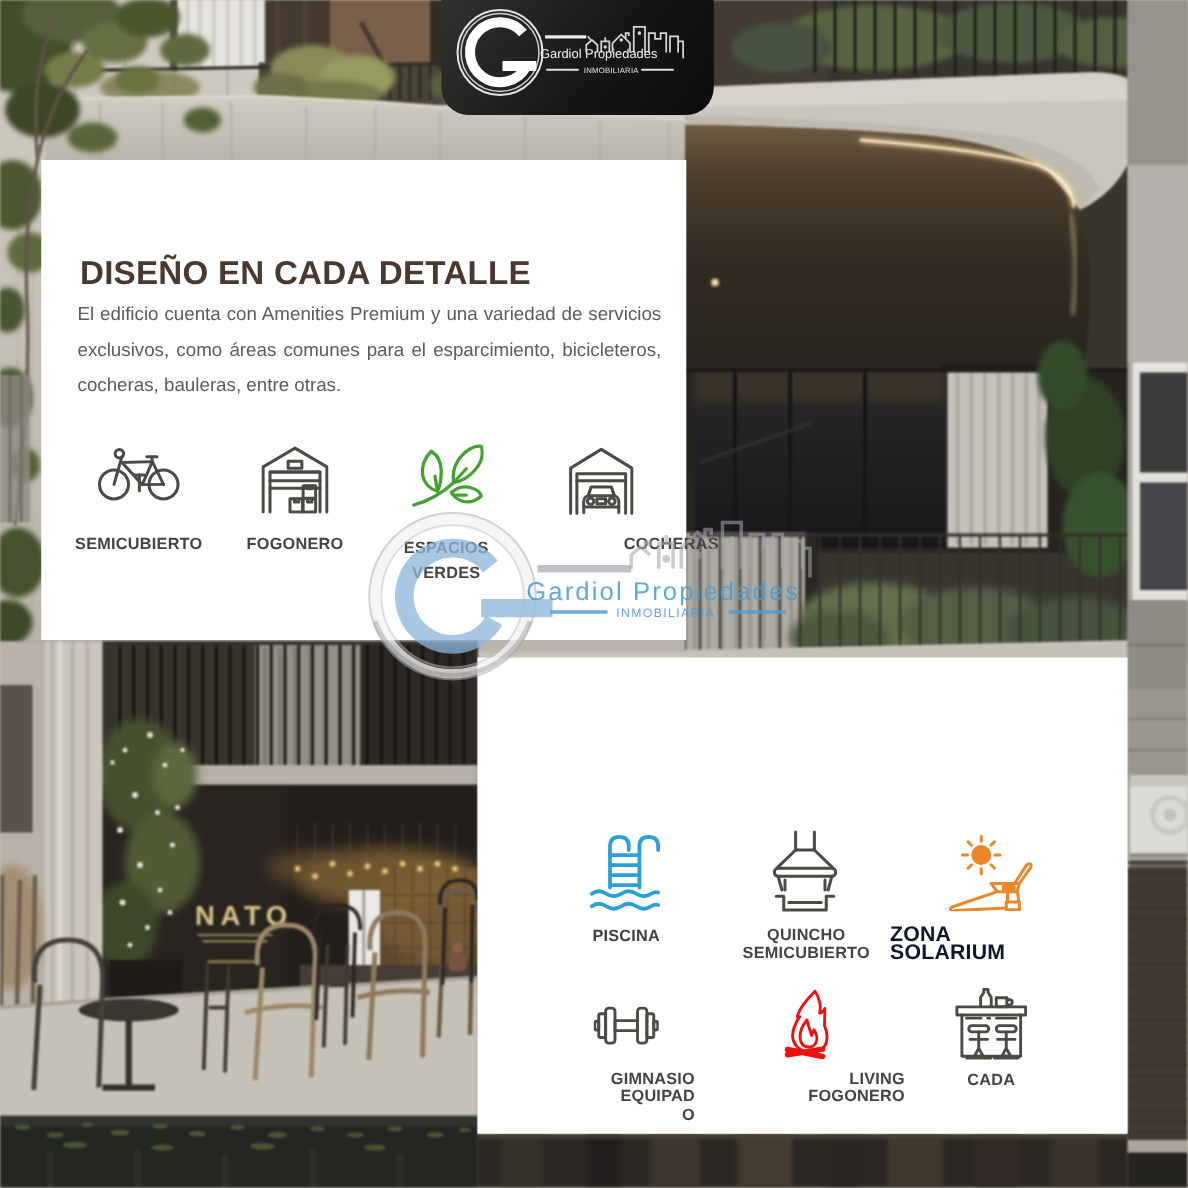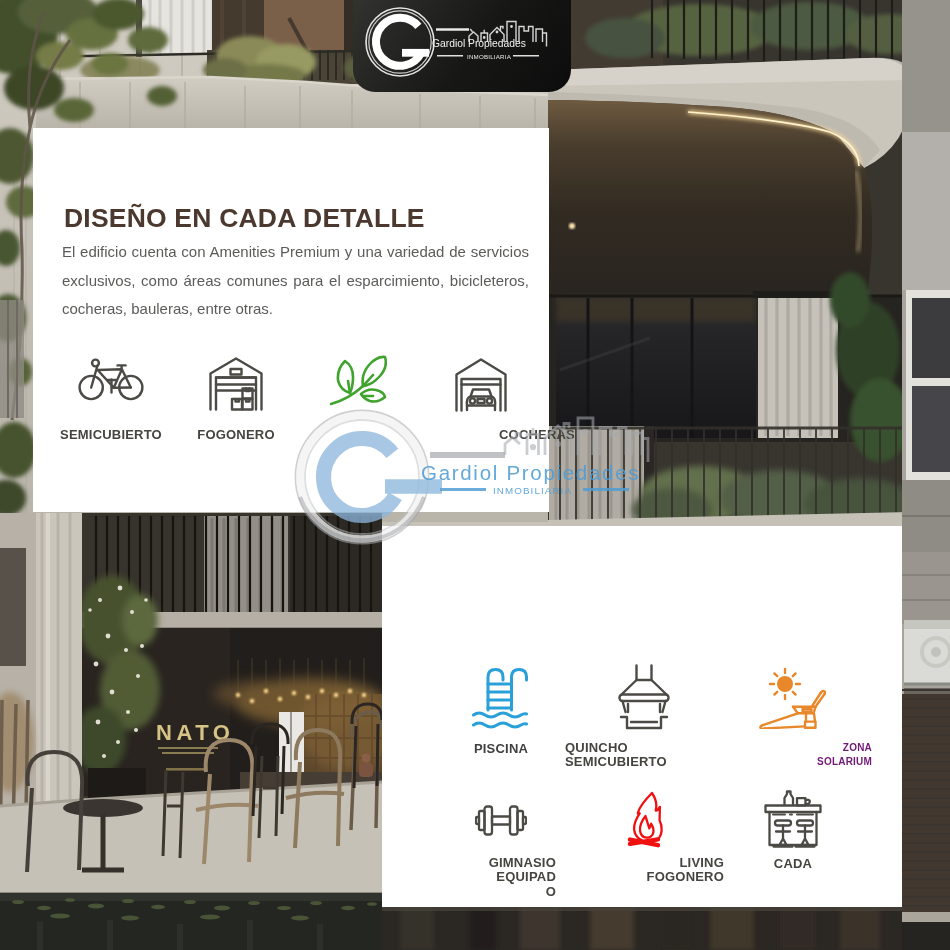--- a/index.html
+++ b/index.html
@@ -442,20 +442,21 @@
 <svg class="abs" style="left:327px;top:354px" width="60" height="54" viewBox="0 0 60 54" fill="none" stroke="#3fa32e" stroke-width="2.6" stroke-linecap="round" stroke-linejoin="round">
 <path d="M4,50 Q22,45 36,32"></path>
 <path d="M23,39 Q13,36 11,26 Q10,15 18,7 Q26,12 26,23 Q26,33 23,39 Z"></path>
 <path d="M23,39 L21,27"></path>
 <path d="M36,32 Q34,20 42,11 Q50,2 58,3 Q61,13 53,22 Q45,31 36,32 Z"></path>
 <path d="M36,32 L46,21"></path>
 <path d="M34,40 Q41,34 49,36 Q57,38 58,43 Q51,49 43,47 Q37,45 34,40 Z"></path>
 <path d="M36,42 H46"></path>
 </svg>
 
+<div class="abs" style="left:277px;top:428px;width:160px;text-align:center;font-size:13px;font-weight:bold;color:#45443f;letter-spacing:0.2px;line-height:19.5px">ESPACIOS<br>VERDES</div>
 
 <svg class="abs" style="left:455px;top:358px" width="52" height="54" viewBox="0 0 52 54" fill="none" stroke="#4b4a45" stroke-width="2.4" stroke-linecap="round" stroke-linejoin="round">
 <path d="M1.5,52.5 V16.5 L26,1.5 L50.5,16.5 V52.5"></path>
 <path d="M6.5,52.5 V21 H45.5 V52.5"></path>
 <path d="M6.5,26.5 H45.5"></path>
 <path d="M12,47.5 Q11,39 16,38.5 H36 Q41,39 40,47.5 Z"></path>
 <path d="M15.5,38.5 L18,31.5 H34 L36.5,38.5"></path>
 <circle cx="17.5" cy="43" r="2.6"></circle>
       <circle cx="34.5" cy="43" r="2.6"></circle>
 <rect x="22.5" y="41" width="7" height="4"></rect>
@@ -479,40 +480,40 @@
 
 <svg class="abs" style="left:618px;top:664px" width="52" height="66" viewBox="0 0 52 66" fill="none" stroke="#4b4a45" stroke-width="2.4" stroke-linecap="round" stroke-linejoin="round">
 <path d="M18.5,1.5 V16 M33.5,1.5 V16 M18.5,16 H33.5"></path>
 <path d="M18.5,16 L3.5,30.5 M33.5,16 L48.5,30.5"></path>
 <rect x="1.5" y="30.5" width="49" height="6.5" rx="3"></rect>
 <path d="M4.5,37 L7.5,48 M47.5,37 L44.5,48 M10,40 V48 M42,40 V48"></path>
 <path d="M3,53 H9 V64 H43 V53 H49"></path>
 <path d="M13,58 H39"></path>
 </svg>
 
-<div class="abs" style="left:565px;top:741px;width:160px;font-size:13px;font-weight:bold;color:#45443f;letter-spacing:0.2px;line-height:14.3px">QUINCHO<br>SEMICUBIERTO</div>
+<div class="abs" style="left:565px;top:741px;width:160px;text-align:center;font-size:13px;font-weight:bold;color:#45443f;letter-spacing:0.2px;line-height:14.3px">QUINCHO<br>SEMICUBIERTO</div>
 
 <svg class="abs" style="left:758px;top:666px" width="68" height="63" viewBox="0 0 68 63" fill="none" stroke="#e8882a" stroke-width="2.4" stroke-linecap="round" stroke-linejoin="round">
 <circle cx="27" cy="18" r="8" fill="#e8882a" stroke="none"></circle>
 <path d="M27,3 V7 M27,29 V33 M12,18 H16 M38,18 H42 M16.4,7.4 L19.2,10.2 M34.8,25.8 L37.6,28.6 M37.6,7.4 L34.8,10.2 M19.2,25.8 L16.4,28.6"></path>
 <path d="M66.5,28 L57.5,40.8"></path>
 <path d="M63,26.5 L54.5,39.5"></path>
 <path d="M63,26.5 Q64.5,24.2 66.5,25.4 Q68,26.5 66.5,28"></path>
 <path d="M35,40.8 H57.5"></path>
 <path d="M35,40.8 L39.8,47.3 H55.5"></path>
 <path d="M57.5,40.8 L55.5,47.3"></path>
 <rect x="44.6" y="42.9" width="8.8" height="2.5"></rect>
 <path d="M48,47.3 V55.6 M56,47.3 L57,55.6"></path>
 <rect x="47" y="55.6" width="10.5" height="6.2"></rect>
 <path d="M39.8,47.3 L4.8,59.2"></path>
 <path d="M4.8,59.2 Q1.8,60.2 2.6,61.9 Q3.5,63.6 6.8,62.4"></path>
 <path d="M6.8,62.4 L47,60.4"></path>
 </svg>
 
-<div class="abs" style="left:712px;top:741px;width:160px;text-align:right;font-size:10px;font-weight:bold;color:#701a75;letter-spacing:0.2px;line-height:14.3px">ZONA<br>SOLARIUM</div>
+<div class="abs" style="left:712px;top:741px;width:160px;text-align:left;font-size:17px;font-weight:bold;color:#0f172a;letter-spacing:0.2px;line-height:14.3px">ZONA<br>SOLARIUM</div>
 
 <svg class="abs" style="left:475px;top:805px" width="52" height="31" viewBox="0 0 52 31" fill="none" stroke="#4b4a45" stroke-width="2.3" stroke-linecap="round" stroke-linejoin="round">
 <rect x="9.5" y="1.5" width="7.5" height="28" rx="2.5"></rect>
 <rect x="35" y="1.5" width="7.5" height="28" rx="2.5"></rect>
 <rect x="4" y="6" width="5.5" height="19" rx="1.5"></rect>
 <rect x="42.5" y="6" width="5.5" height="19" rx="1.5"></rect>
 <rect x="17" y="11.5" width="18" height="8"></rect>
 <rect x="0.8" y="12" width="3.2" height="7" rx="1.5"></rect>
 <rect x="48" y="12" width="3.2" height="7" rx="1.5"></rect>
 </svg>

